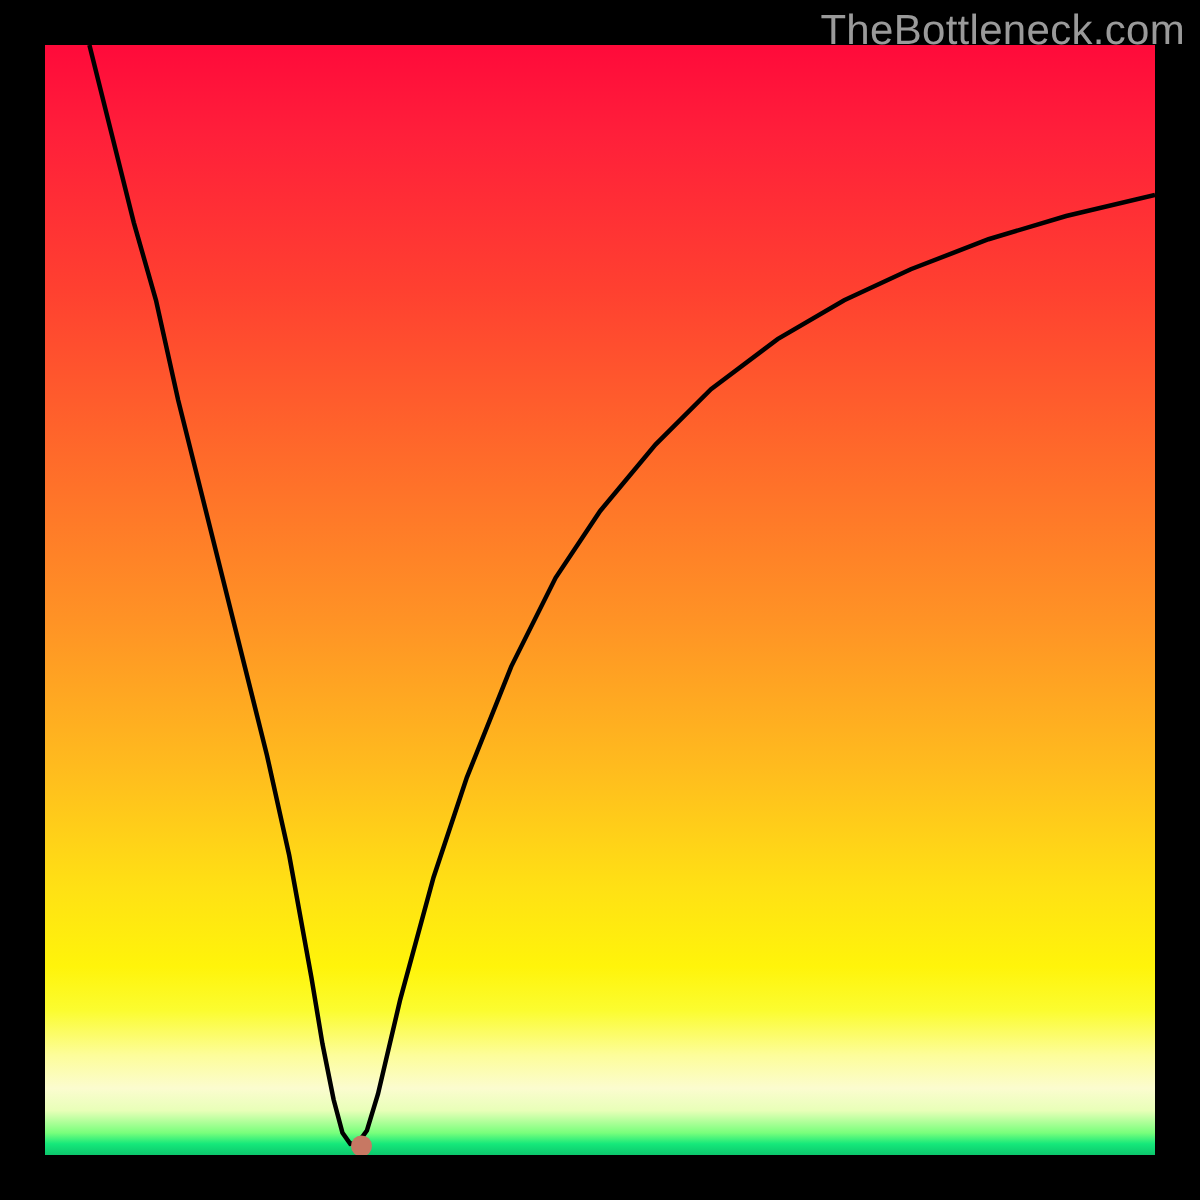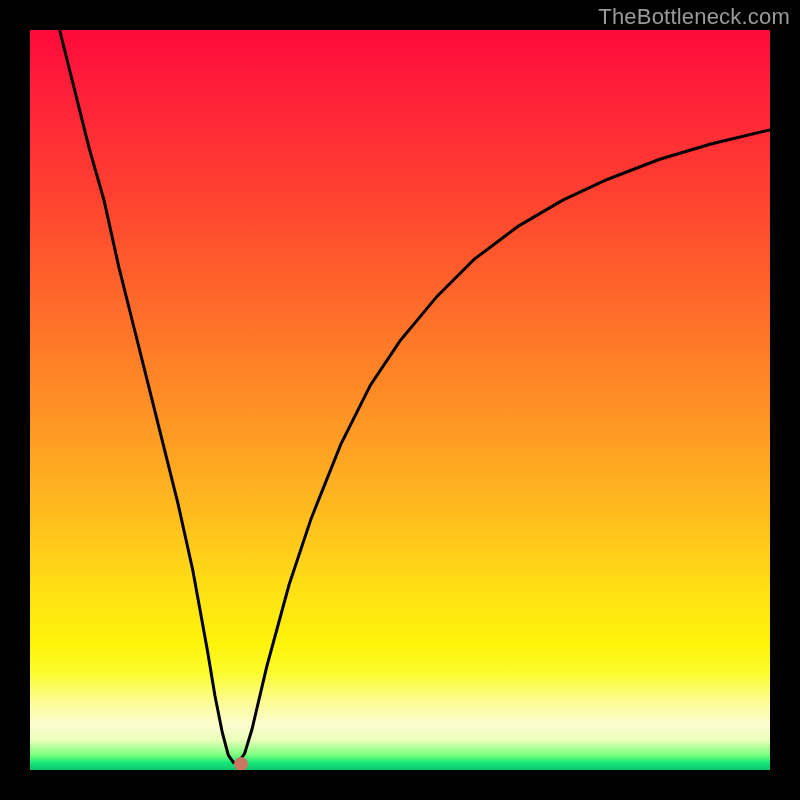--- a/index.html
+++ b/index.html
@@ -60,21 +60,21 @@
     height: 14px;
     border-radius: 50%;
     background: #c77863;
     transform: translate(-50%, -50%);
   }
   .watermark {
     position: absolute;
     top: 4px;
     right: 10px;
     color: #9a9a9a;
-    font-size: 22px;
+    font-size: 28px;
     letter-spacing: 0.2px;
   }
 </style>
 </head>
 <body>
 
 <div class="frame">
 
   <div class="plot-area">
     <div class="gradient-bg"></div>

